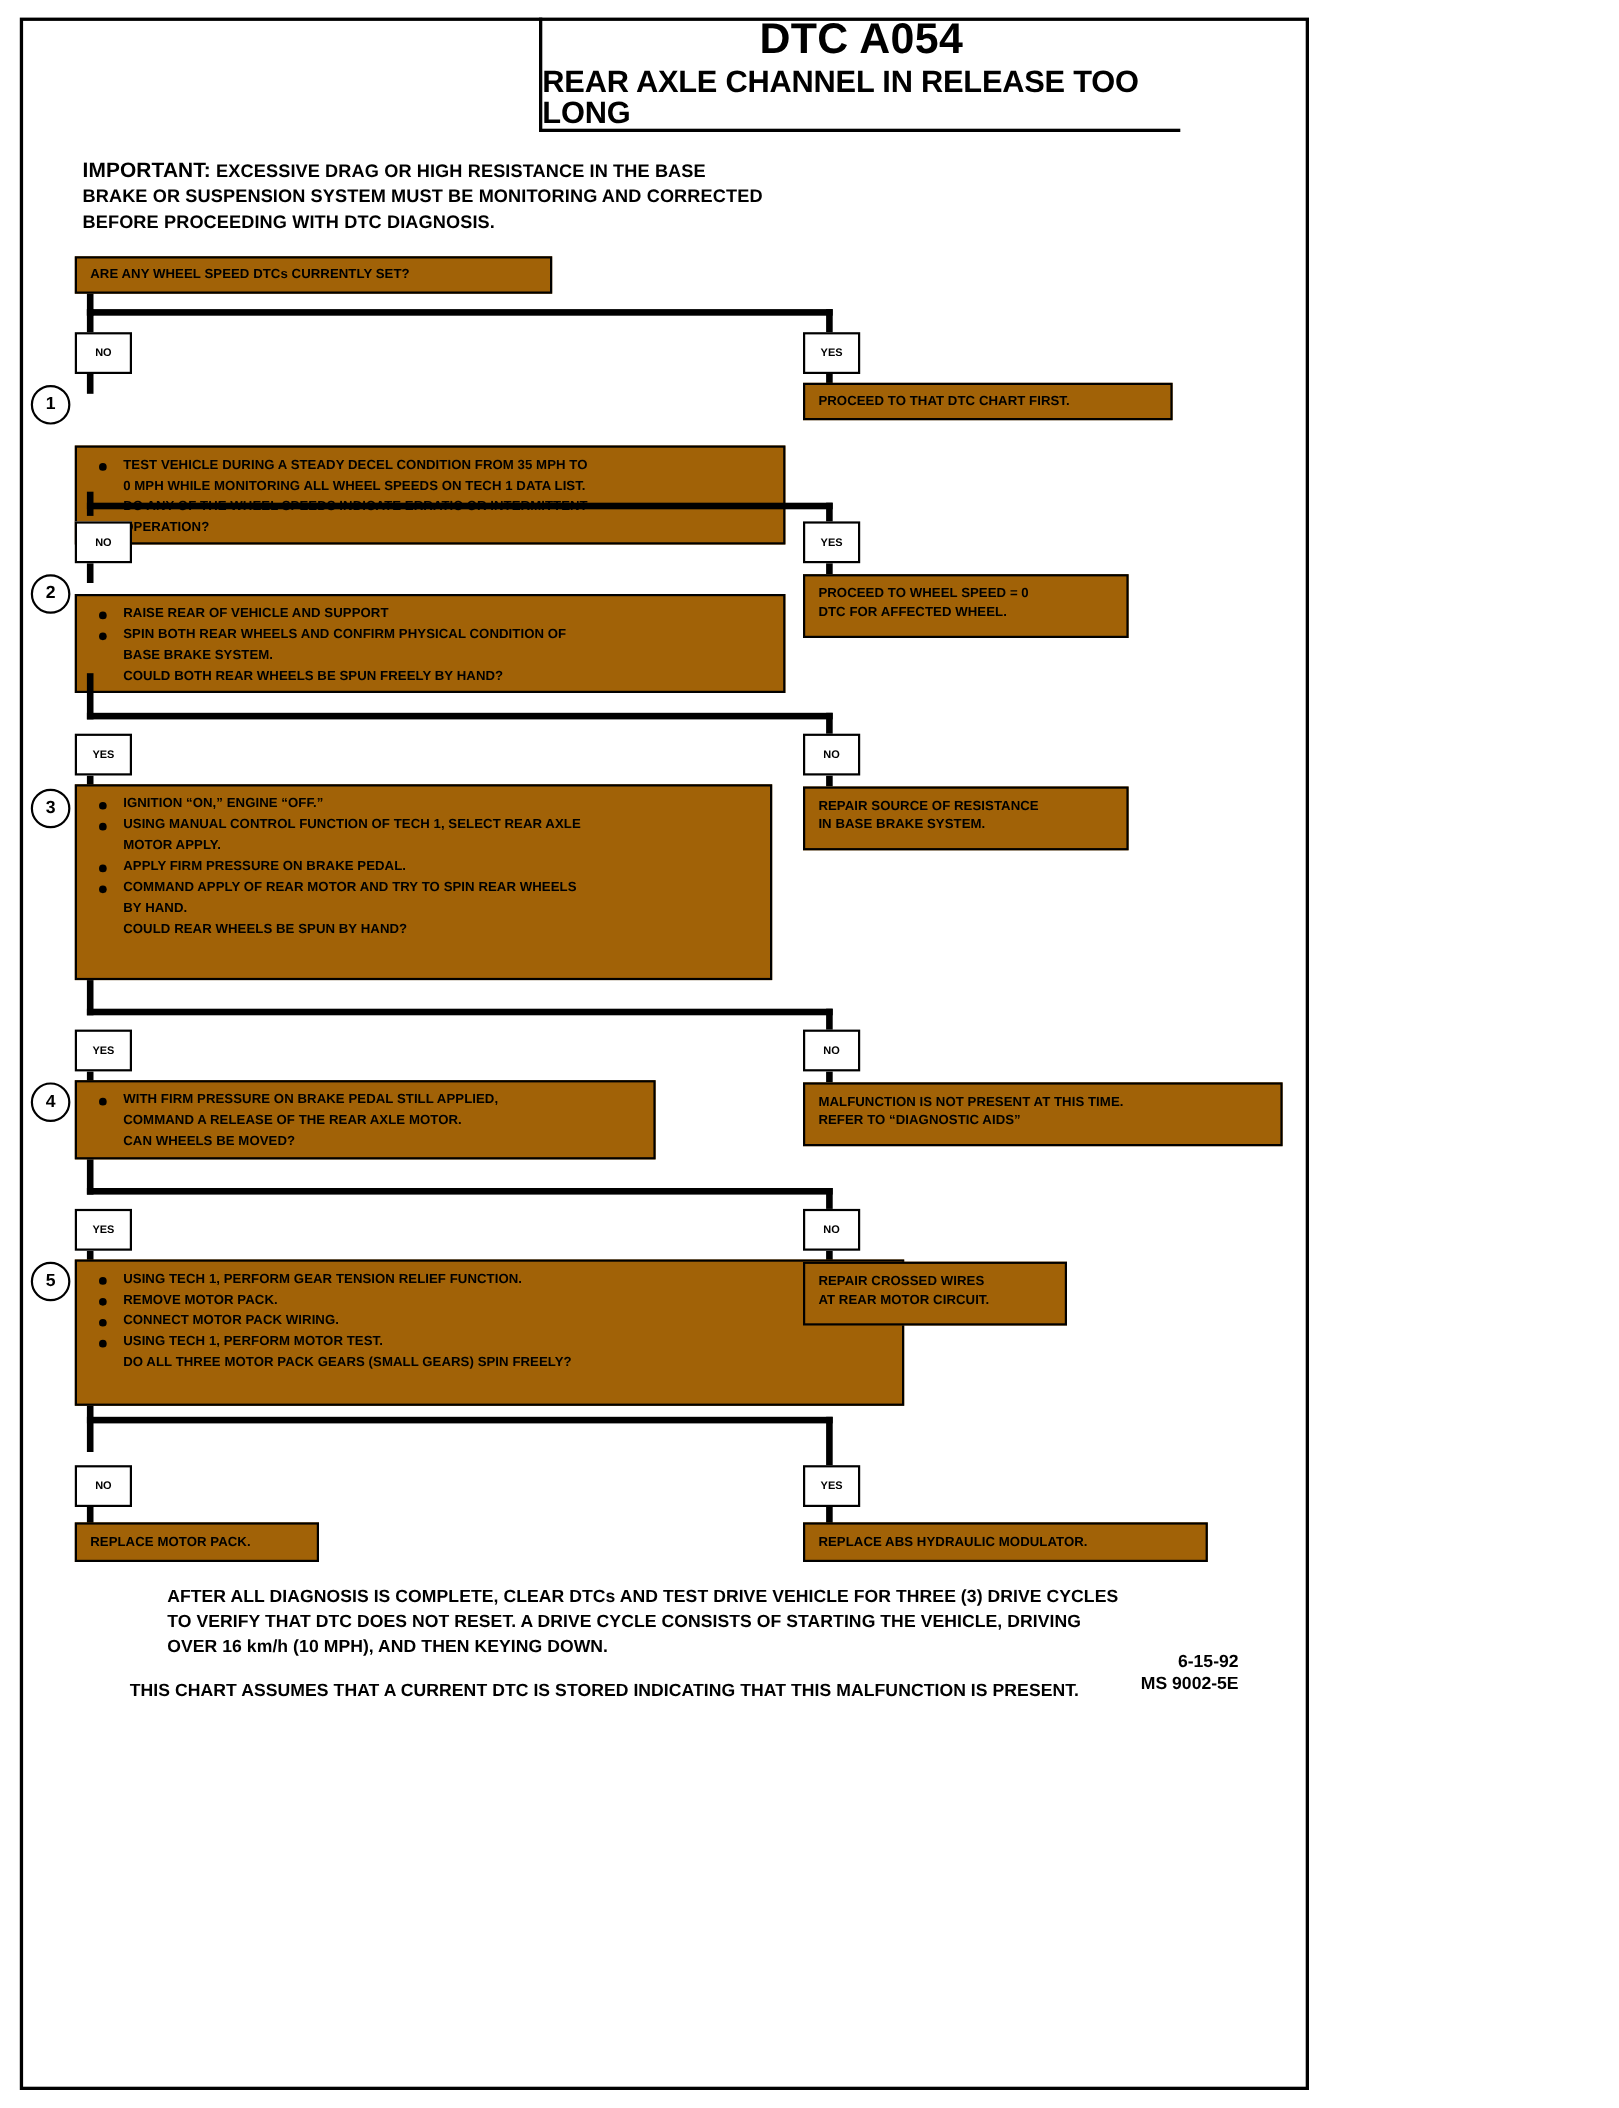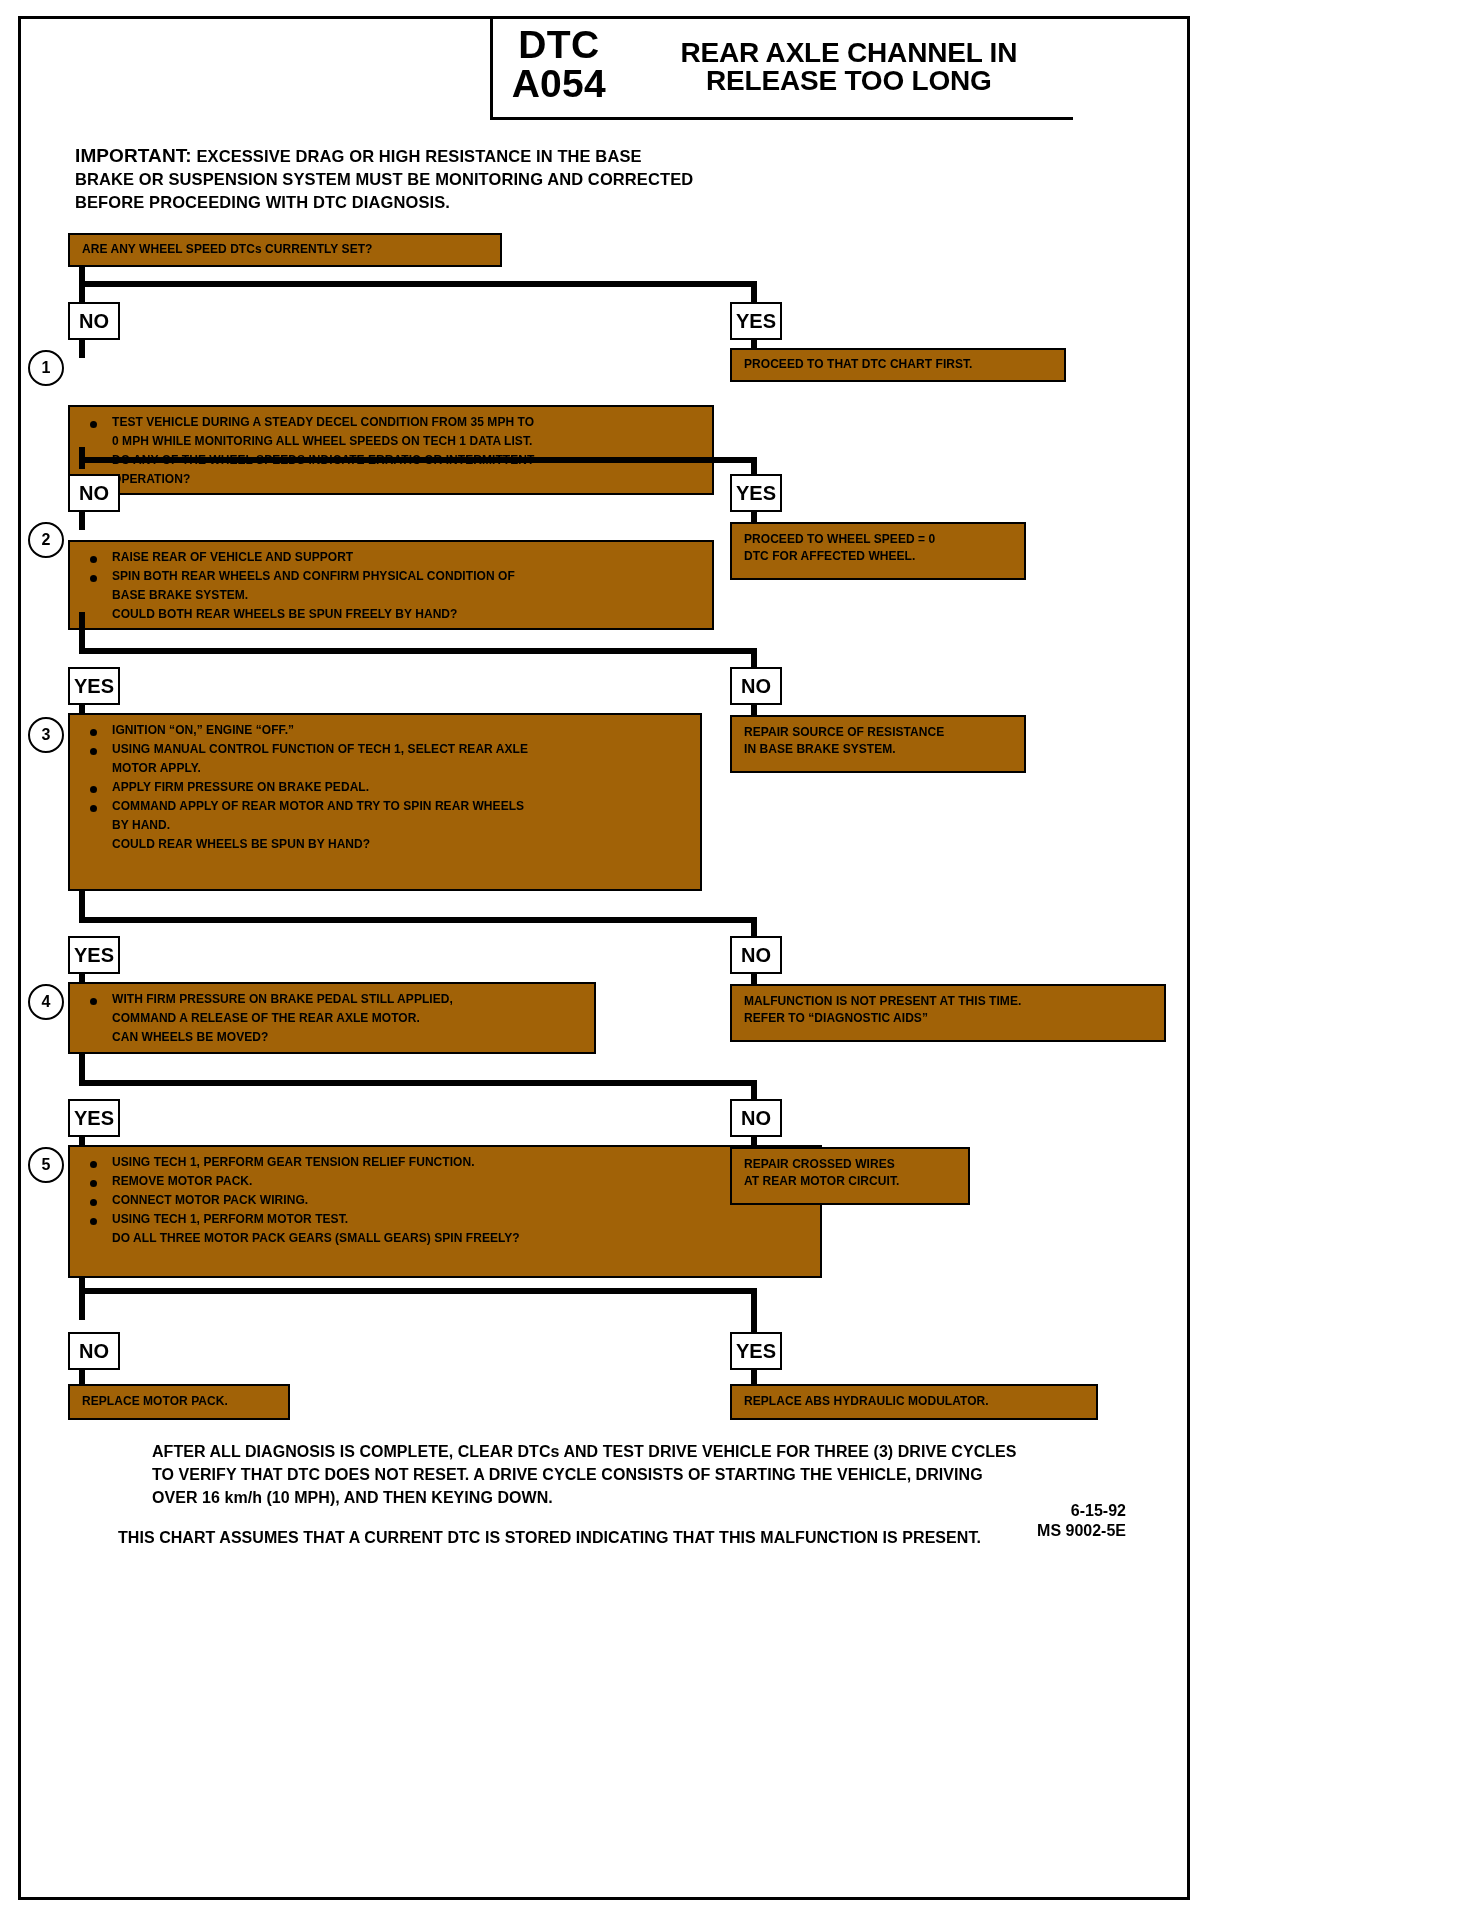--- a/index.html
+++ b/index.html
@@ -7,42 +7,42 @@
   #page{
     position:relative;width:1472px;height:1916px;background:#fff;
     overflow:hidden;
   }
   
   .frame{position:absolute;left:18px;top:16px;width:1172px;height:1884px;
          border:3px solid #000;box-sizing:border-box;}
   
   .hdr{position:absolute;left:490px;top:16px;width:583px;height:104px;
        border:3px solid #000;border-top:none;border-right:none;box-sizing:border-box;
-       display:flex;align-items:center;justify-content:center;text-align:center;}
+       display:flex;flex-direction:column;align-items:center;justify-content:center;}
   .hdr-title{font-size:39px;font-weight:bold;letter-spacing:.3px;line-height:1;
              padding-bottom:6px;}
   .hdr-sub{font-size:28px;font-weight:bold;letter-spacing:-.2px;line-height:1;}
   
   .note{position:absolute;left:75px;top:143px;width:660px;
         font-size:16.5px;font-weight:bold;line-height:1.34;letter-spacing:.1px;}
   
   .box{position:absolute;border:2.5px solid #000;background:#a16207;box-sizing:border-box;
        font-size:12px;font-weight:bold;line-height:1.42;letter-spacing:.05px;
        padding:7px 10px 7px 12px;}
   .box.center{display:flex;align-items:center;}
   
   ul.bl{margin:0;padding:0;list-style:none;}
   ul.bl li{position:relative;padding-left:30px;margin:0 0 2px 0;}
   ul.bl li.bullet:before{content:"";position:absolute;left:8px;top:7px;
       width:7px;height:7px;background:#000;border-radius:50%;}
   ul.bl li.cont{padding-left:30px;}
   
   .tag{position:absolute;border:2.5px solid #000;background:#fff;box-sizing:border-box;
        width:52px;height:38px;display:flex;align-items:center;justify-content:center;
-       font-size:20px;font-weight:bold;z-index:5;}
+       font-size:10px;font-weight:bold;z-index:5;}
   
   .circ{position:absolute;width:32px;height:32px;border:2.5px solid #000;border-radius:50%;
         display:flex;align-items:center;justify-content:center;
         font-size:16px;font-weight:bold;background:#fff;z-index:6;}
   
   .ln{position:absolute;background:#000;}
   
   .foot{position:absolute;font-size:16px;font-weight:bold;line-height:1.45;
         letter-spacing:.05px;}
   .stamp{position:absolute;font-size:16px;font-weight:bold;line-height:1.25;text-align:right;}

